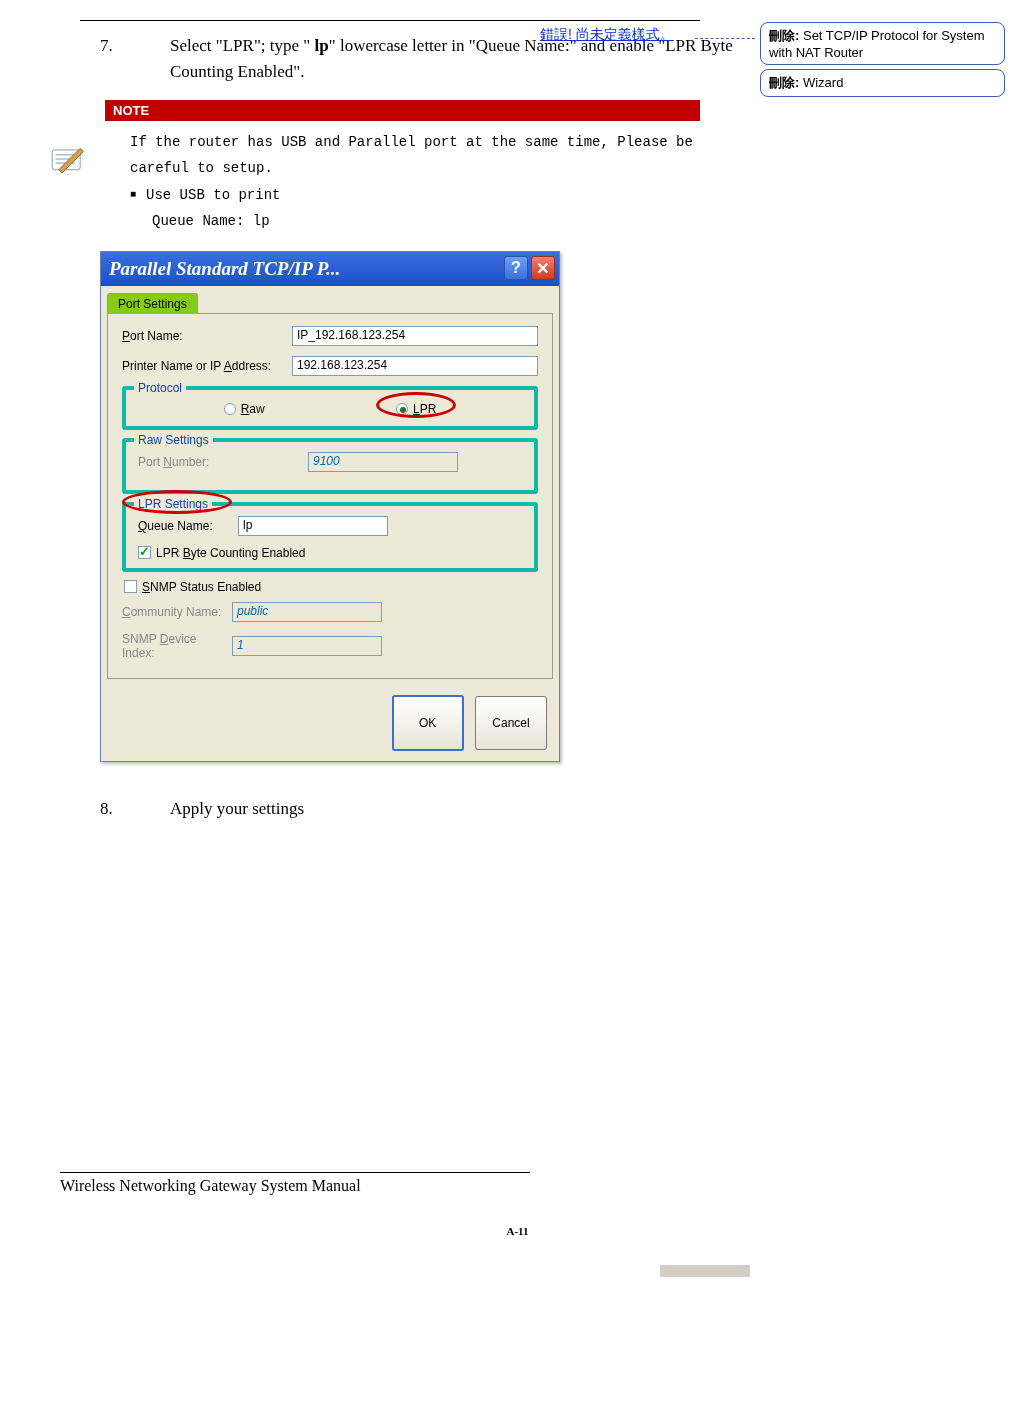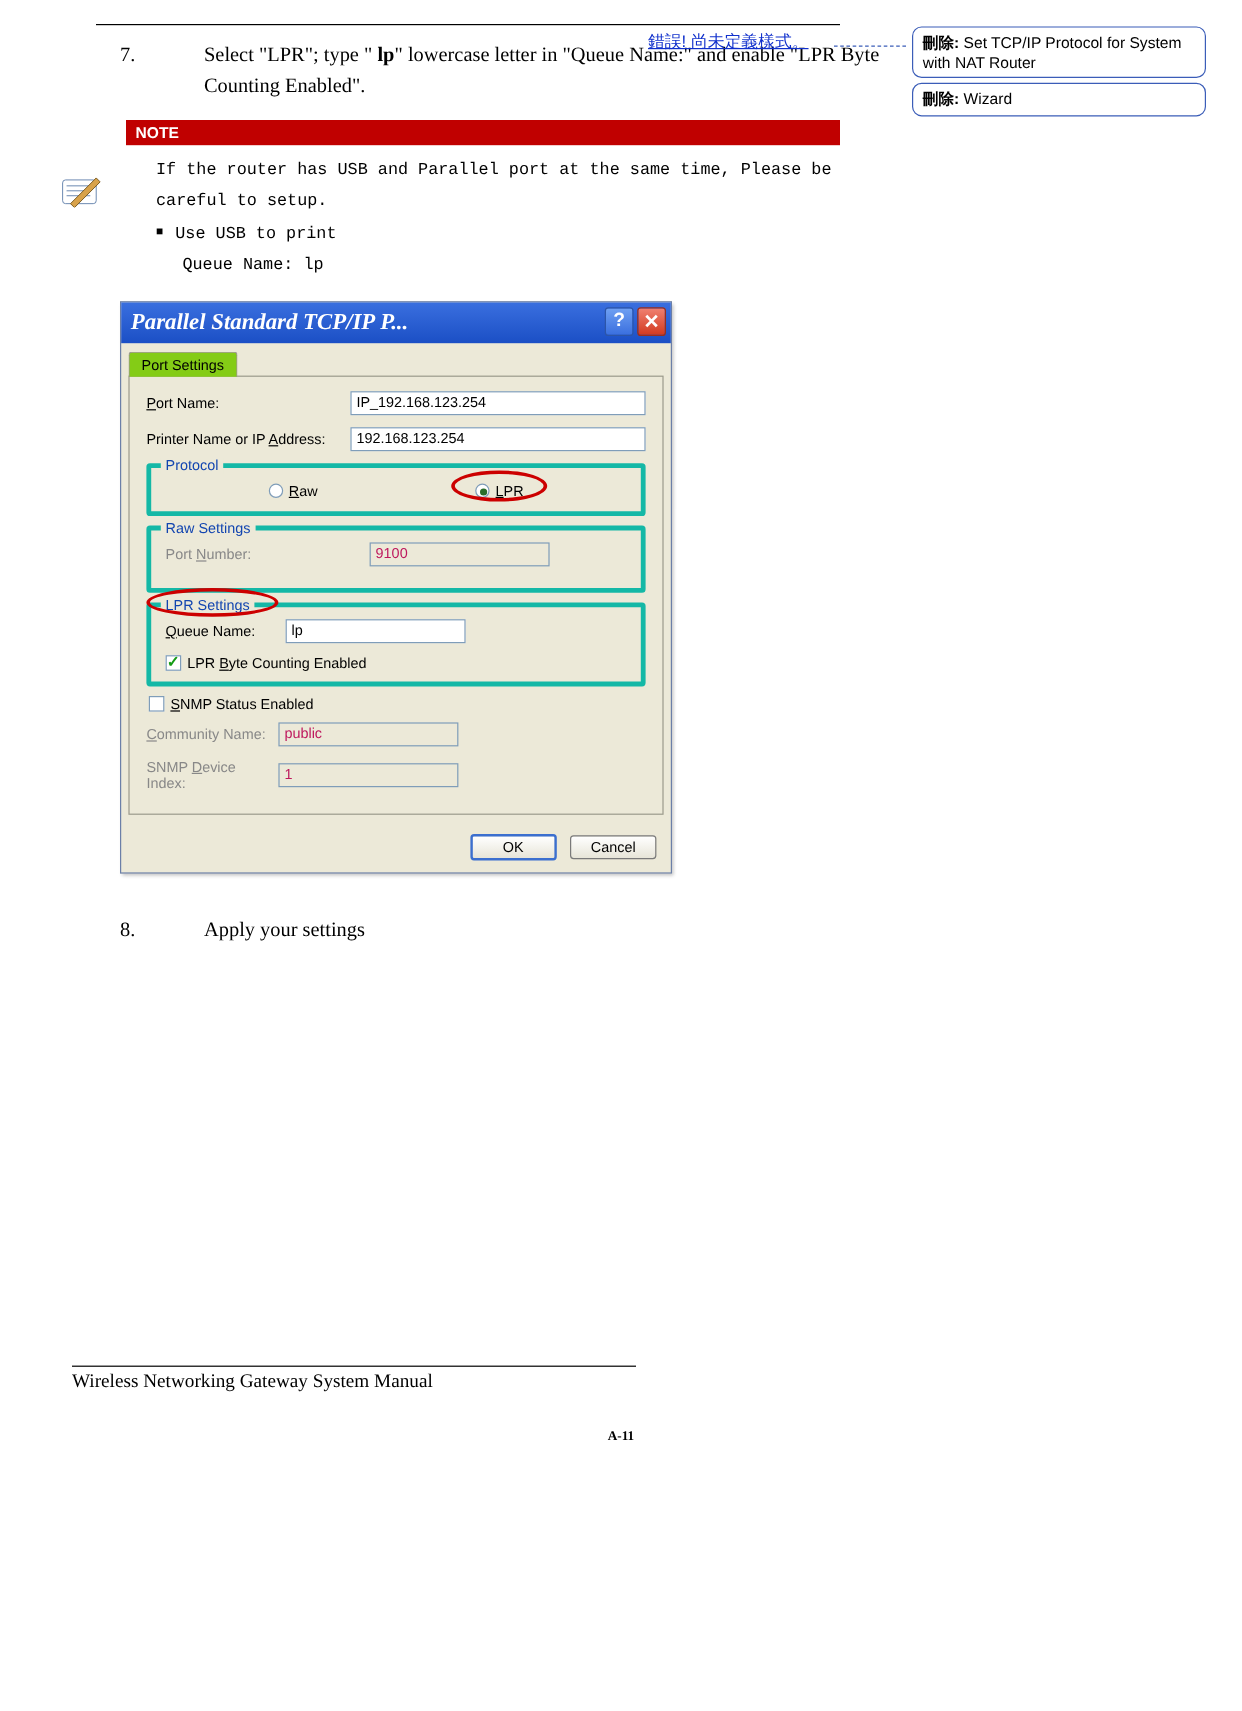--- a/index.html
+++ b/index.html
@@ -149,21 +149,21 @@
     margin:0 6px 6px 6px;
     padding:12px 14px 8px 14px;
     background:#ece9d8;
   }
   .row { display:flex; align-items:center; margin-bottom:10px; }
   .lbl { width: 170px; color:#000; }
   .txt {
     flex:1; height:20px; background:#fff; border:1px solid #7f9db9;
     padding:1px 4px; font-size:12px;
   }
-  .txt.disabled { background:#ece9d8; color:#be185d;}
+  .txt.disabled { background:#ece9d8; color:#0369a1;font-style:italic;}
   .group {
     border:4px solid #14b8a6;
     border-radius:3px;
     padding: 10px 12px 8px 12px;
     margin-bottom: 8px;
     position:relative;
   }
   .group .legend {
     position:absolute; top:-9px; left:8px;
     background:#ece9d8; padding:0 4px; color:#1245b0; font-size:12px;
@@ -183,21 +183,21 @@
   }
   .chk{
     display:inline-block;width:13px;height:13px;border:1px solid #7f9db9;background:#fff;
     margin-right:5px;vertical-align:-2px;position:relative;
   }
   .chk.checked::after{
     content:"✓";position:absolute;left:0;top:-3px;font-size:13px;color:#149b14;font-weight:bold;
   }
   .btnrow { text-align:right; padding: 10px 12px 10px 0; }
   .winbtn{
-    display:inline-block;min-width:72px;text-align:center;padding:2px 14px;
+    display:inline-block;min-width:72px;text-align:center;padding:19px 14px;
     border:1px solid #7a7a7a;border-radius:3px;background:linear-gradient(#fff,#e7e5d8);
     font-size:12px;margin-left:8px;
   }
   .winbtn.default{ border:2px solid #3b6fcf; }
 
   .footer {
     position: relative;
     margin-top: 350px;
   }
   .foot-hr {

